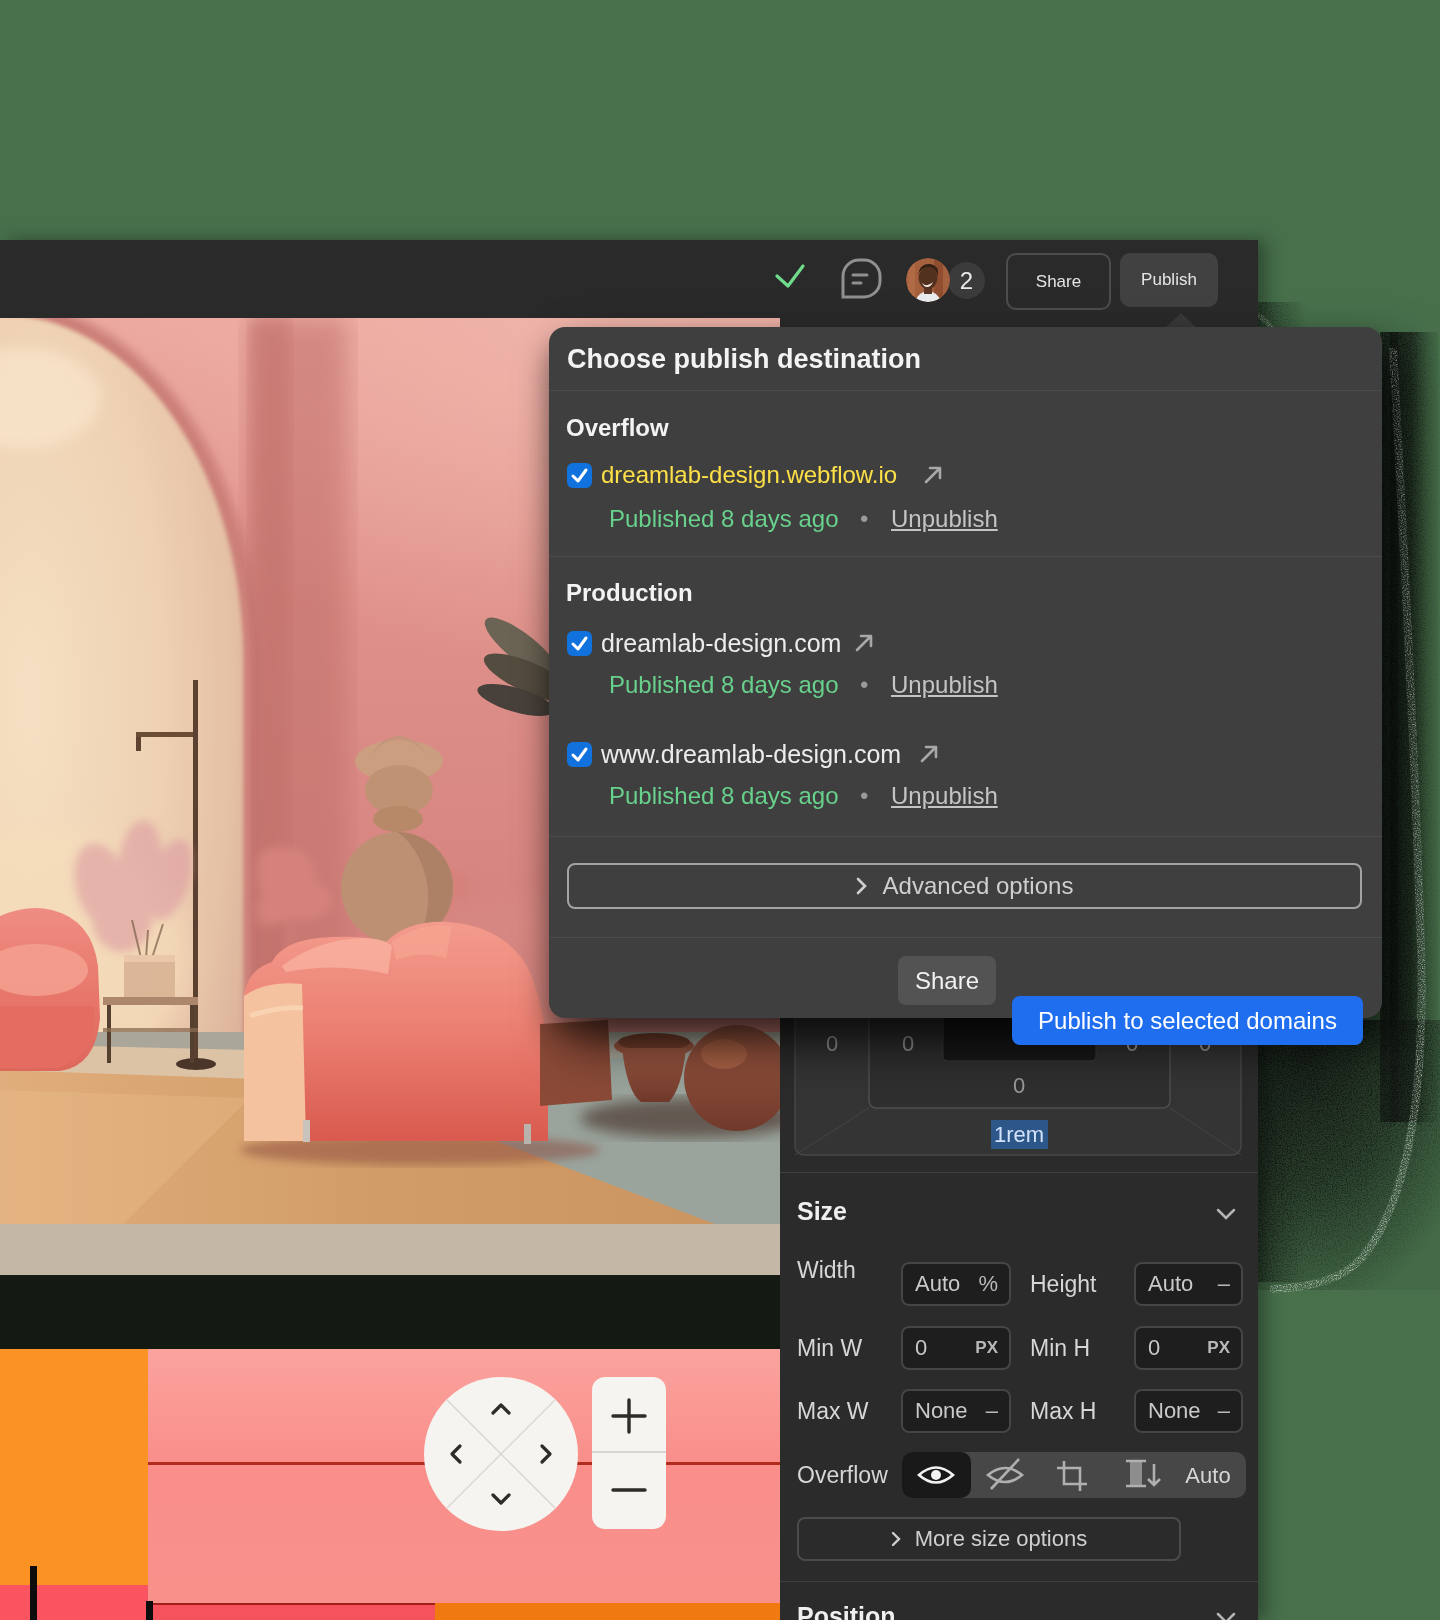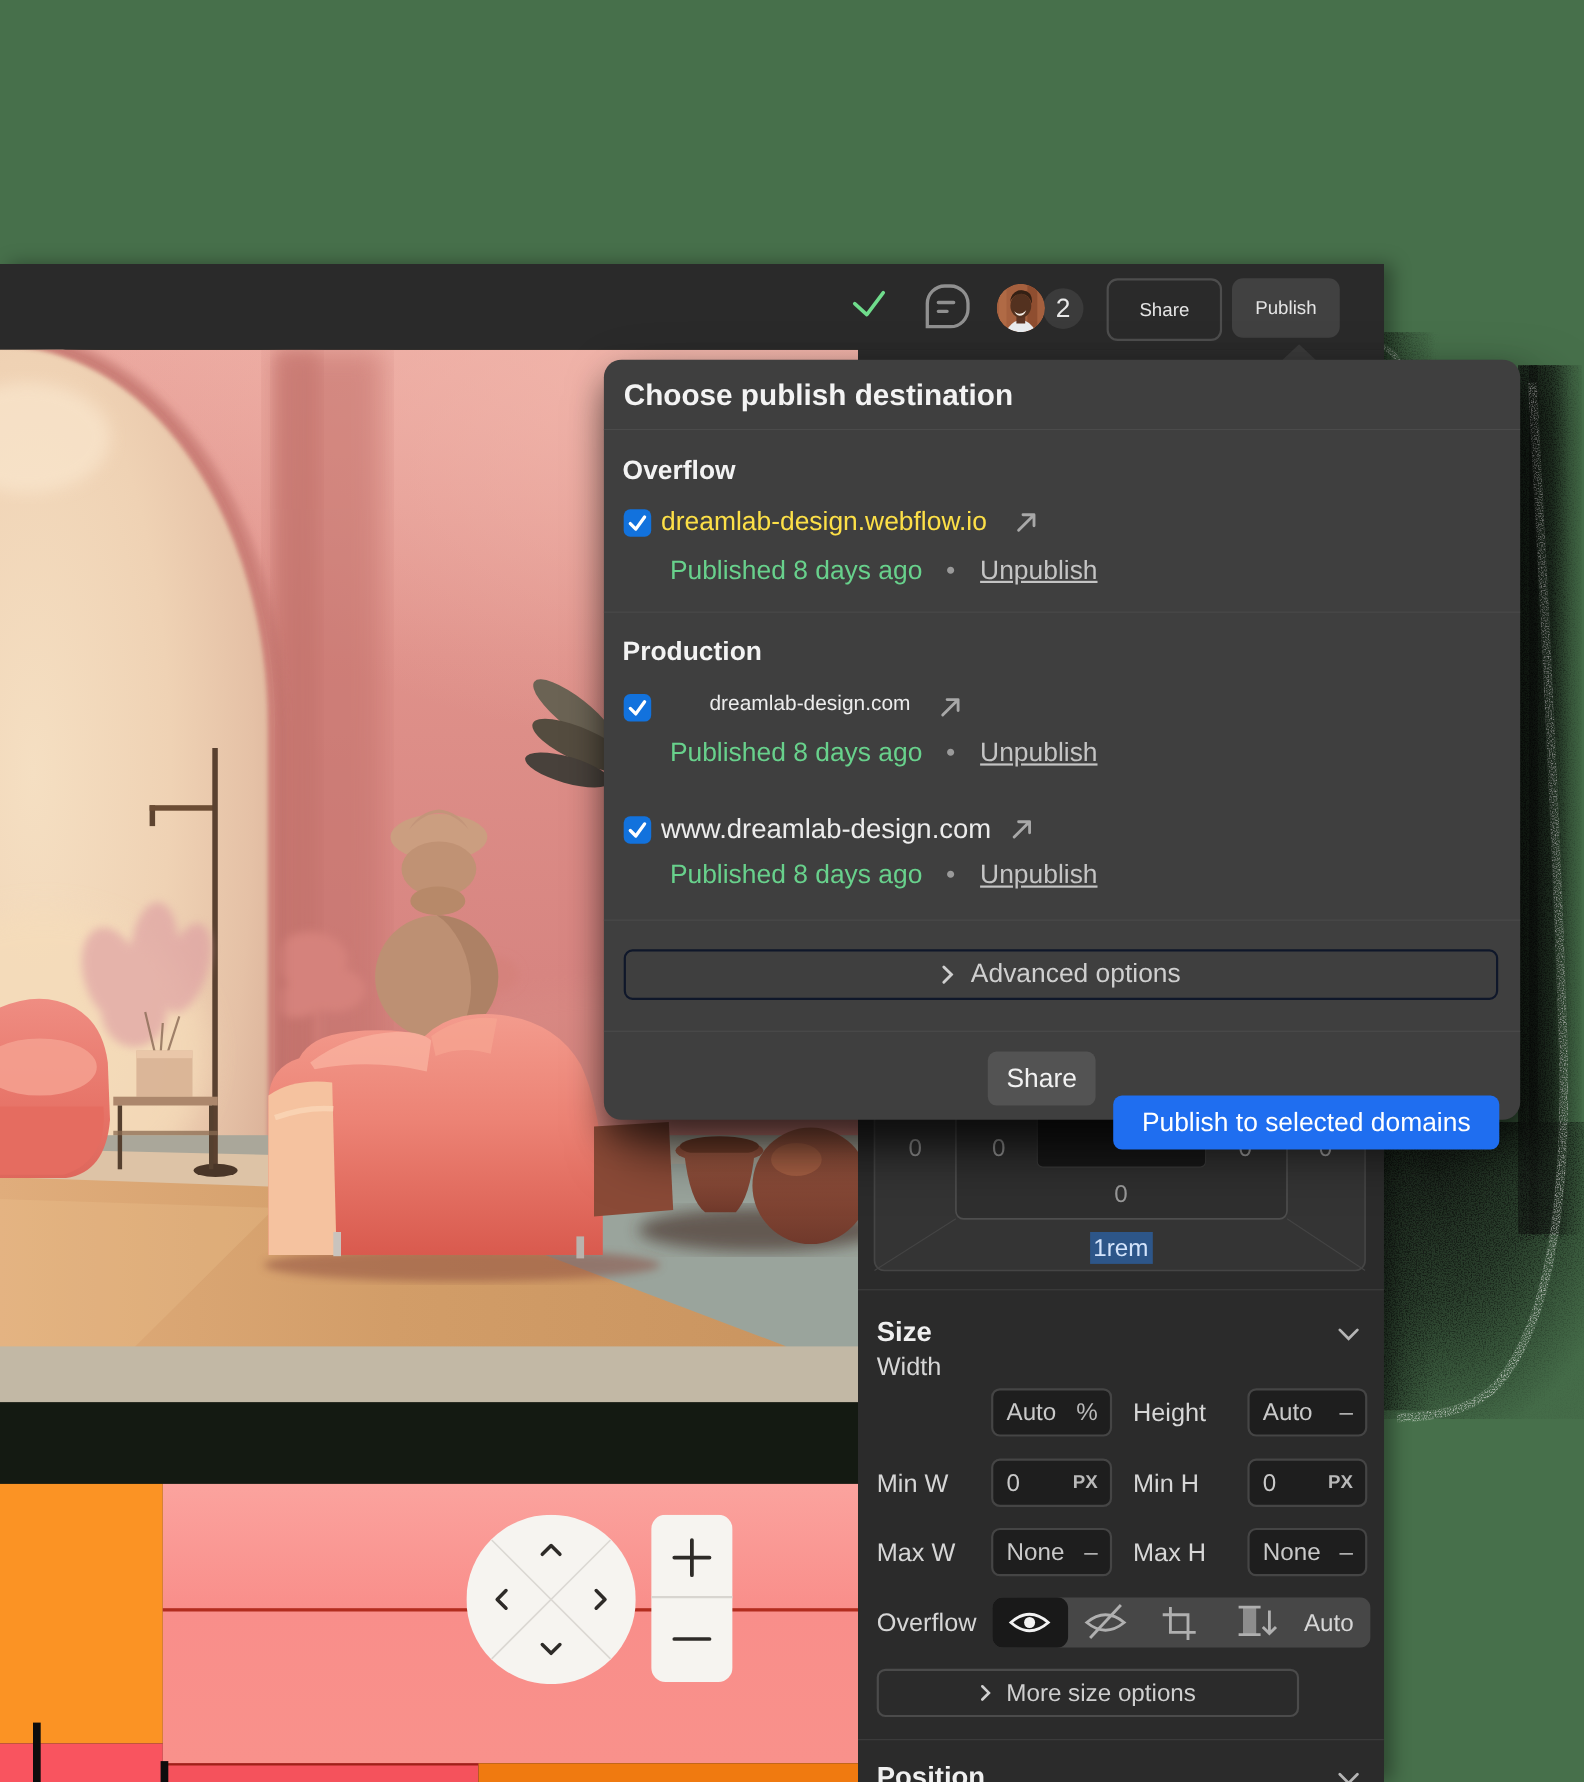--- a/index.html
+++ b/index.html
@@ -330,21 +330,21 @@
   <rect x="211" y="160" width="57" height="29" fill="#2d5689"></rect>
   <text x="239" y="182" fill="#d3e3fb" font-size="22" font-family="Liberation Sans, sans-serif" text-anchor="middle">1rem</text>
 </svg></div>
 <div class="pdiv" style="top:1172px;"></div>
 <div class="phead" style="left:797px;top:1197px;">Size</div>
 <div id="sizechev" class="abs" style="left:1216px;top:1206px;width:20px;height:12px;">
 <svg width="20" height="12" viewBox="0 0 20 12">
       <path d="M 2 2 L 10 10 L 18 2" fill="none" stroke="#b5b5b5" stroke-width="2.5" stroke-linecap="round"></path>
     </svg></div>
 
-<div class="plabel" style="left:797px;top:1229px;">Width</div>
+<div class="plabel" style="left:797px;top:1257px;">Width</div>
 <div class="pinput" style="left:901px;top:1262px;width:110px;height:44px;">
   <span class="pval">Auto</span>
     <span class="punit">%</span>
   </div>
 <div class="plabel" style="left:1030px;top:1271px;">Height</div>
 <div class="pinput" style="left:1134px;top:1262px;width:109px;height:44px;">
   <span class="pval">Auto</span>
     <span class="punit">–</span>
   </div>
 
@@ -431,42 +431,42 @@
   <div class="mtxt" style="left:860px;top:505px;font-size:24px;color:#9a9a9a;">•</div>
   <div class="mtxt" style="left:891px;top:505px;font-size:24px;color:#c4c4c4;text-decoration:underline;">Unpublish</div>
 
   <div class="mdiv" style="top:556px;"></div>
   <div class="mtxt" style="left:566px;top:579px;font-size:24px;font-weight:bold;color:#f3f3f3;">Production</div>
 
   <div class="cb" style="left:567px;top:631px;"></div>
   <svg class="abs" style="left:567px;top:631px;" width="25" height="25" viewBox="0 0 25 25">
       <path d="M 6 13 L 11 18 L 19 7" fill="none" stroke="#fff" stroke-width="3" stroke-linecap="round" stroke-linejoin="round"></path>
     </svg>
-  <div class="mtxt" style="left:601px;top:629px;font-size:19px;color:#ececec;margin-left:44px;">dreamlab-design.com</div>
+  <div class="mtxt" style="left:601px;top:629px;font-size:25px;color:#ececec;">dreamlab-design.com</div>
   <svg class="abs" style="left:853px;top:632px;" width="22" height="22" viewBox="0 0 22 22">
       <path d="M 4 18 L 17 5 M 8 4 L 18 4 L 18 14" fill="none" stroke="#a8a8a8" stroke-width="2.6" stroke-linecap="round" stroke-linejoin="round"></path>
     </svg>
   <div class="mtxt" style="left:609px;top:671px;font-size:24px;color:#68d18c;">Published 8 days ago</div>
   <div class="mtxt" style="left:860px;top:671px;font-size:24px;color:#9a9a9a;">•</div>
   <div class="mtxt" style="left:891px;top:671px;font-size:24px;color:#c4c4c4;text-decoration:underline;">Unpublish</div>
 
   <div class="cb" style="left:567px;top:742px;"></div>
   <svg class="abs" style="left:567px;top:742px;" width="25" height="25" viewBox="0 0 25 25">
       <path d="M 6 13 L 11 18 L 19 7" fill="none" stroke="#fff" stroke-width="3" stroke-linecap="round" stroke-linejoin="round"></path>
     </svg>
   <div class="mtxt" style="left:601px;top:740px;font-size:25px;color:#ececec;">www.dreamlab-design.com</div>
   <svg class="abs" style="left:918px;top:743px;" width="22" height="22" viewBox="0 0 22 22">
       <path d="M 4 18 L 17 5 M 8 4 L 18 4 L 18 14" fill="none" stroke="#a8a8a8" stroke-width="2.6" stroke-linecap="round" stroke-linejoin="round"></path>
     </svg>
   <div class="mtxt" style="left:609px;top:782px;font-size:24px;color:#68d18c;">Published 8 days ago</div>
   <div class="mtxt" style="left:860px;top:782px;font-size:24px;color:#9a9a9a;">•</div>
   <div class="mtxt" style="left:891px;top:782px;font-size:24px;color:#c4c4c4;text-decoration:underline;">Unpublish</div>
 
   <div class="mdiv" style="top:836px;"></div>
-  <div class="abs" style="left:567px;top:863px;width:795px;height:46px;border:2px solid #0f172a;border-radius:8px;
+  <div class="abs" style="left:567px;top:863px;width:795px;height:46px;border:2px solid #a3a3a3;border-radius:8px;
        box-sizing:border-box;color:#cfcfcf;font-size:24px;display:flex;align-items:center;justify-content:center;">
     <svg width="11" height="18" viewBox="0 0 11 18" style="margin-right:16px;">
         <path d="M 2 2 L 9 9 L 2 16" fill="none" stroke="#cfcfcf" stroke-width="2.6" stroke-linecap="round"></path>
       </svg>
     Advanced options</div>
   <div class="mdiv" style="top:937px;"></div>
 
   <div class="abs" style="left:898px;top:956px;width:98px;height:49px;background:#535353;border-radius:8px;
        color:#f1f1f1;font-size:24px;display:flex;align-items:center;justify-content:center;">Share</div>
   <div class="abs" style="left:1012px;top:956px;width:351px;height:49px;background:#1f6ef0;border-radius:8px;

